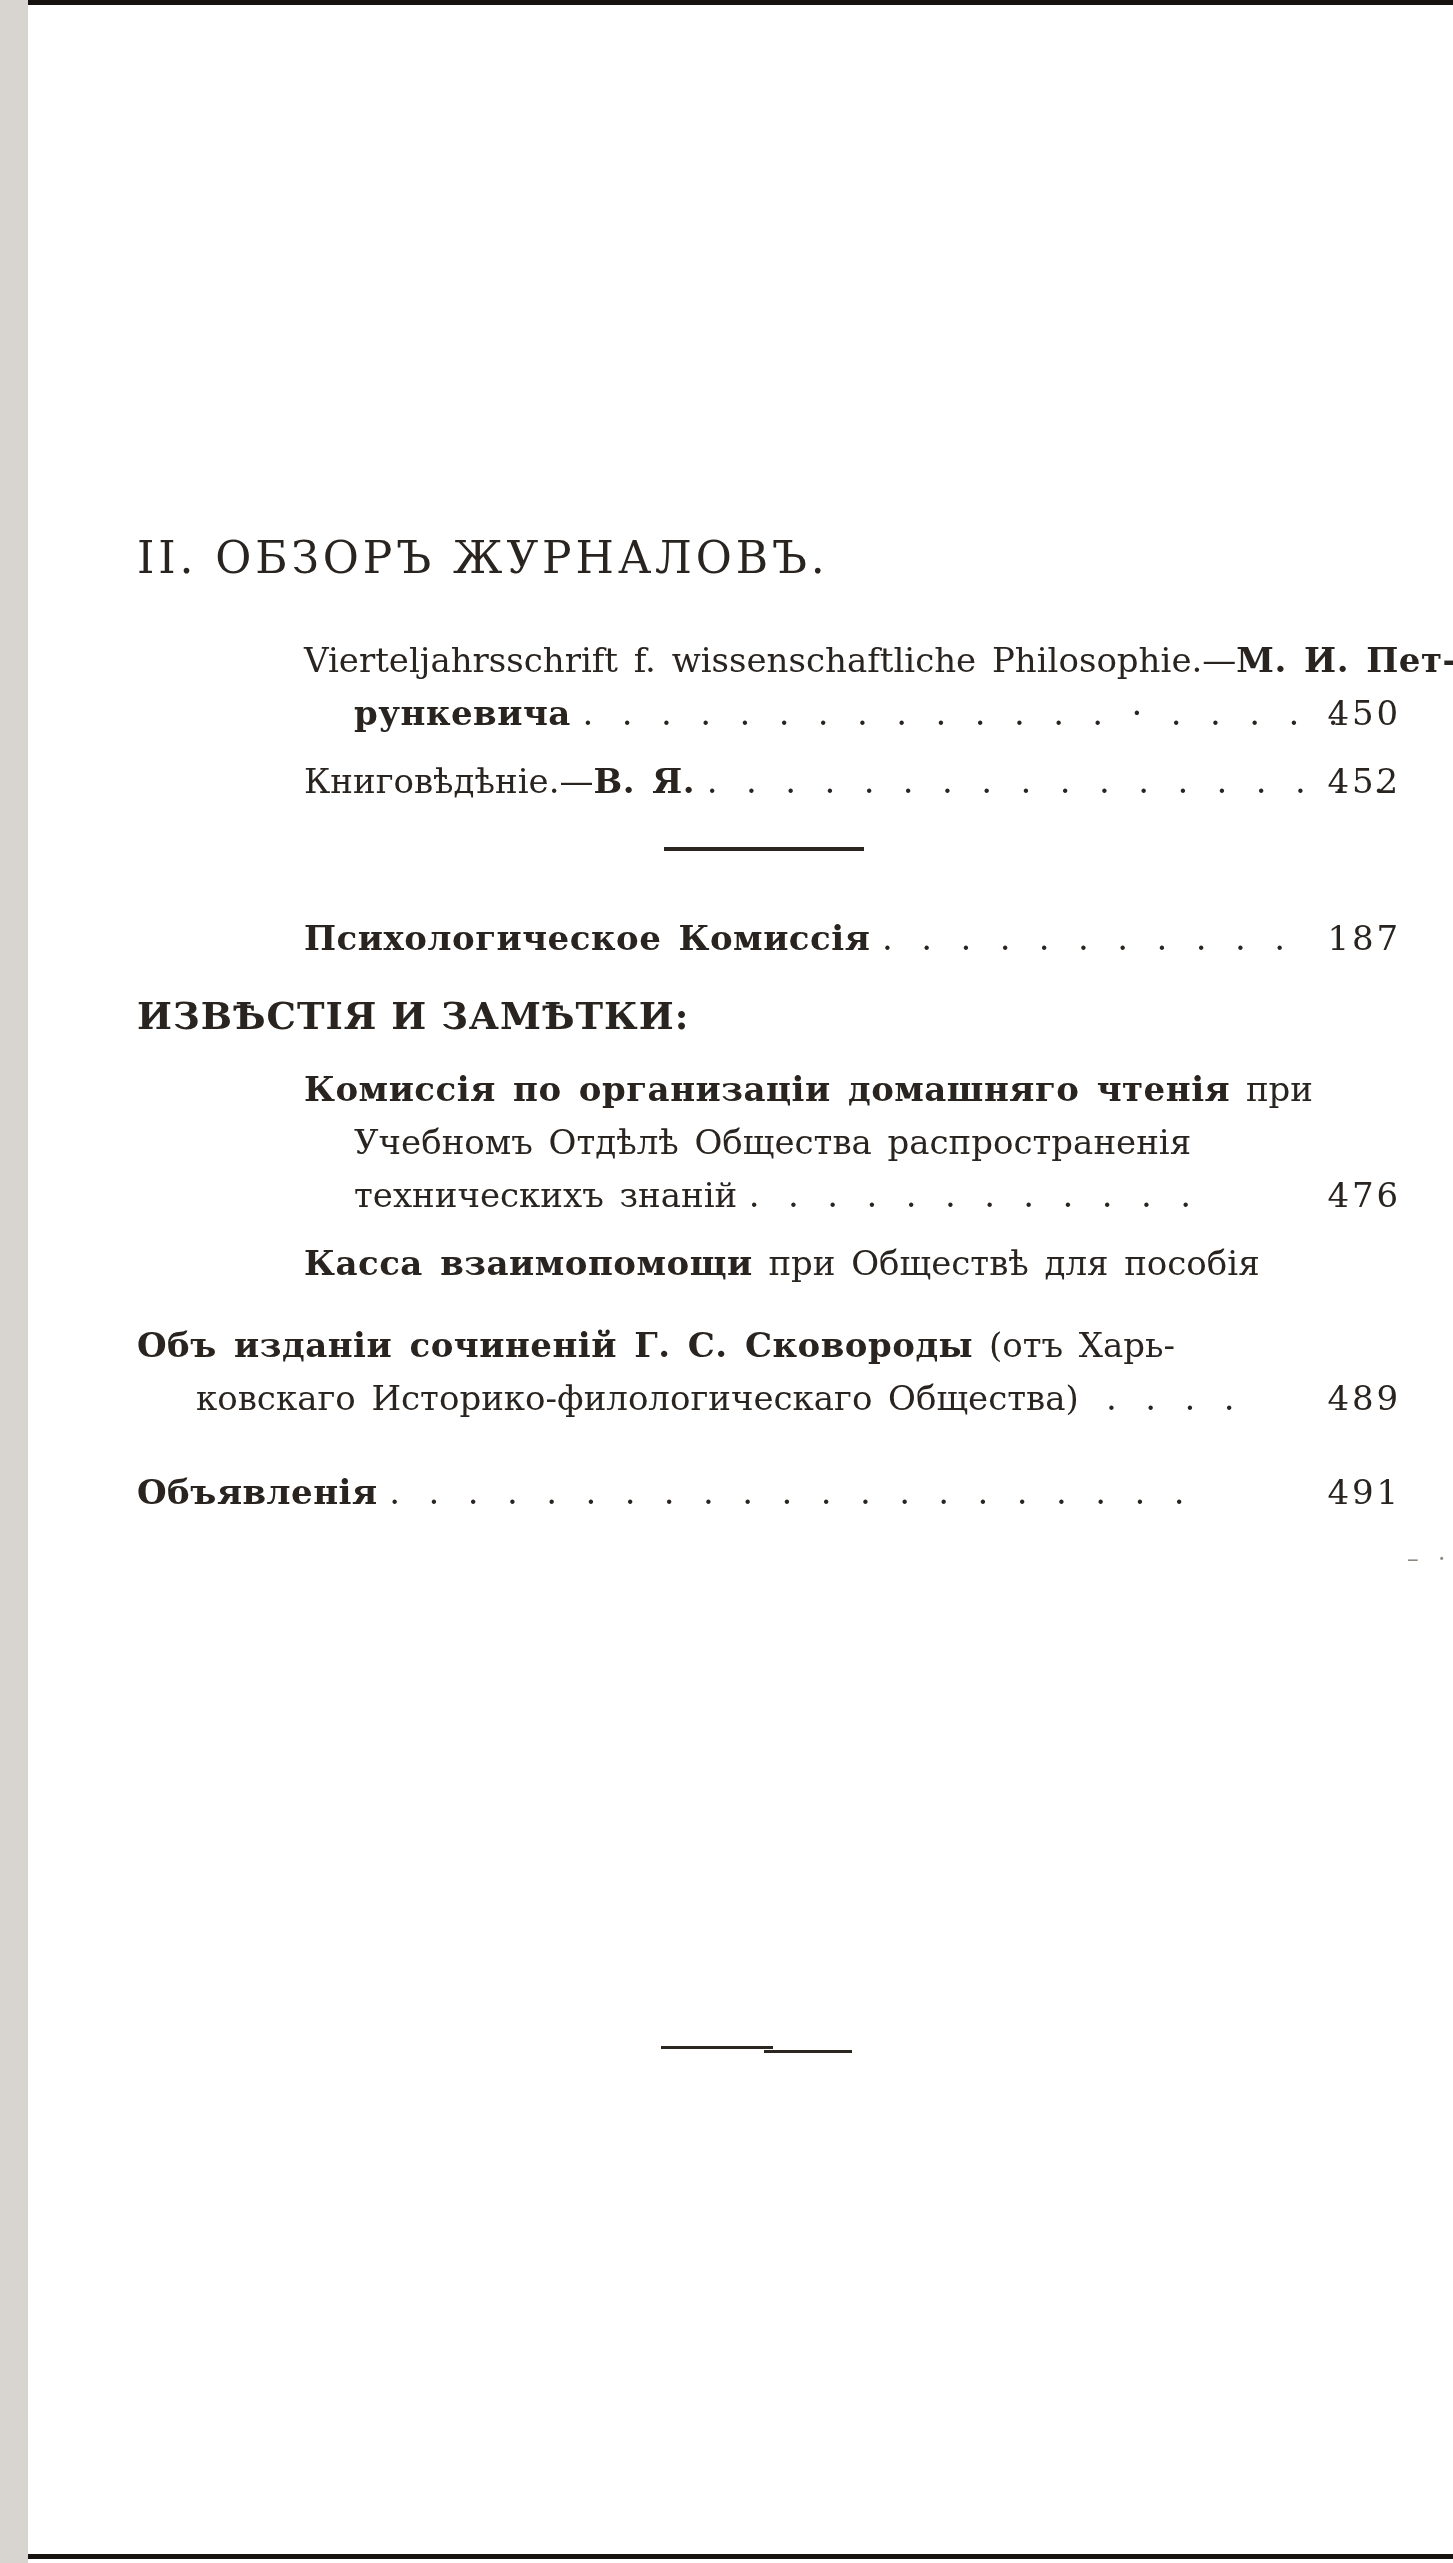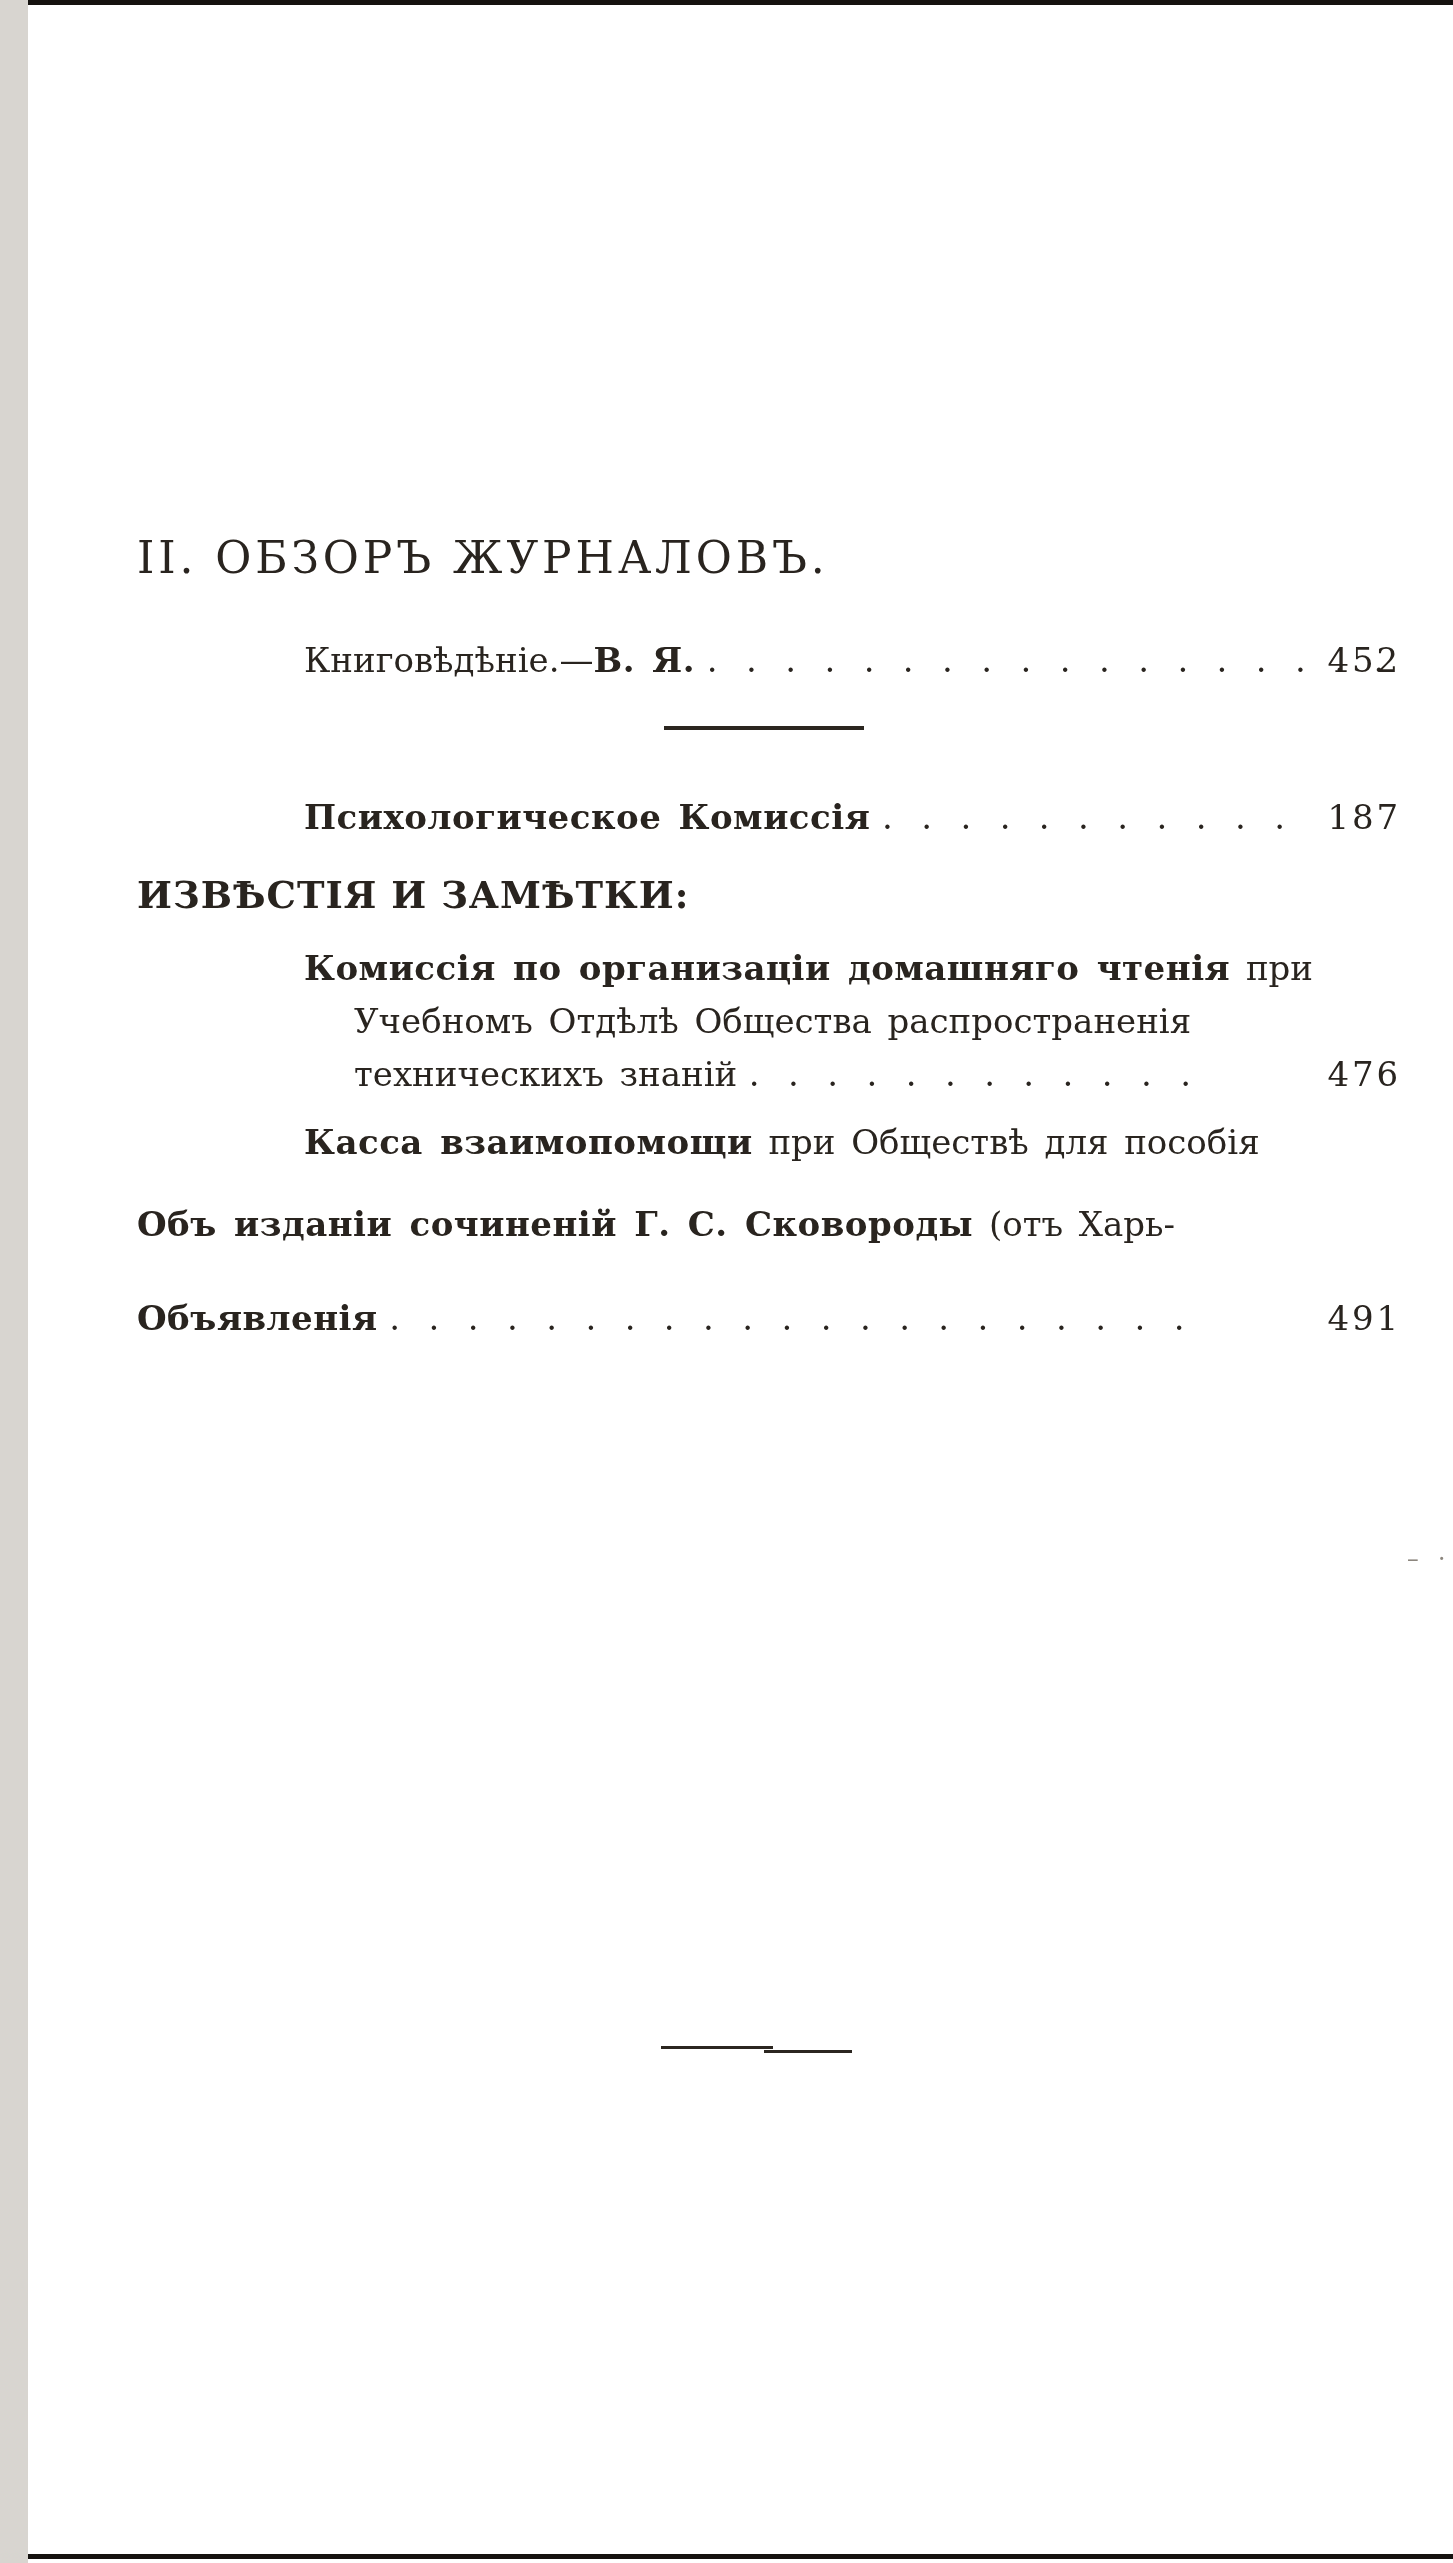--- a/index.html
+++ b/index.html
@@ -79,20 +79,24 @@
 <div class="page">
 
   <div class="edge edge-top"></div>
 
   <div class="content">
 
     <h1 class="title">II. ОБЗОРЪ ЖУРНАЛОВЪ.</h1>
 
     <div id="group-journals">
         <div class="entry">
+          <div class="entry-line ind1"><span class="seg">Vierteljahrsschrift f. wissenschaftliche Philosophie.—</span><span class="seg bold">М. И. Пет-</span></div>
+          <div class="entry-line ind2"><span class="seg bold">рункевича</span><span class="dots">. . . . . . . . . . . . . . · . . . . .</span><span class="pg">450</span></div>
+        </div>
+        <div class="entry">
           <div class="entry-line ind1"><span class="seg">Книговѣдѣніе.—</span><span class="seg bold">В. Я.</span><span class="dots">. . . . . . . . . . . . . . . . . .</span><span class="pg">452</span></div>
         </div>
       </div>
 
     <div class="divider-short"></div>
 
     <div id="group-psychology">
         <div class="entry">
           <div class="entry-line ind1"><span class="seg bold">Психологическое Комиссія</span><span class="dots">. . . . . . . . . . .</span><span class="pg">187</span></div>
         </div>
@@ -107,20 +111,21 @@
           <div class="entry-line ind2"><span class="seg">техническихъ знаній</span><span class="dots">. . . . . . . . . . . .</span><span class="pg">476</span></div>
         </div>
         <div class="entry">
           <div class="entry-line ind1"><span class="seg bold">Касса взаимопомощи</span><span class="seg"> при Обществѣ для пособія</span></div>
         </div>
       </div>
 
     <div id="group-final" class="final-group">
         <div class="entry">
           <div class="entry-line ind0"><span class="seg bold">Объ изданіи сочиненій Г. С. Сковороды</span><span class="seg"> (отъ Харь-</span></div>
+          <div class="entry-line ind3"><span class="seg">ковскаго Историко-филологическаго Общества) </span><span class="dots">. . . .</span><span class="pg">489</span></div>
         </div>
         <div class="entry">
           <div class="entry-line ind0"><span class="seg bold">Объявленія</span><span class="dots">. . . . . . . . . . . . . . . . . . . . .</span><span class="pg">491</span></div>
         </div>
       </div>
 
   </div>
 
   <div class="end-divider">
     <span class="seg1"></span>

